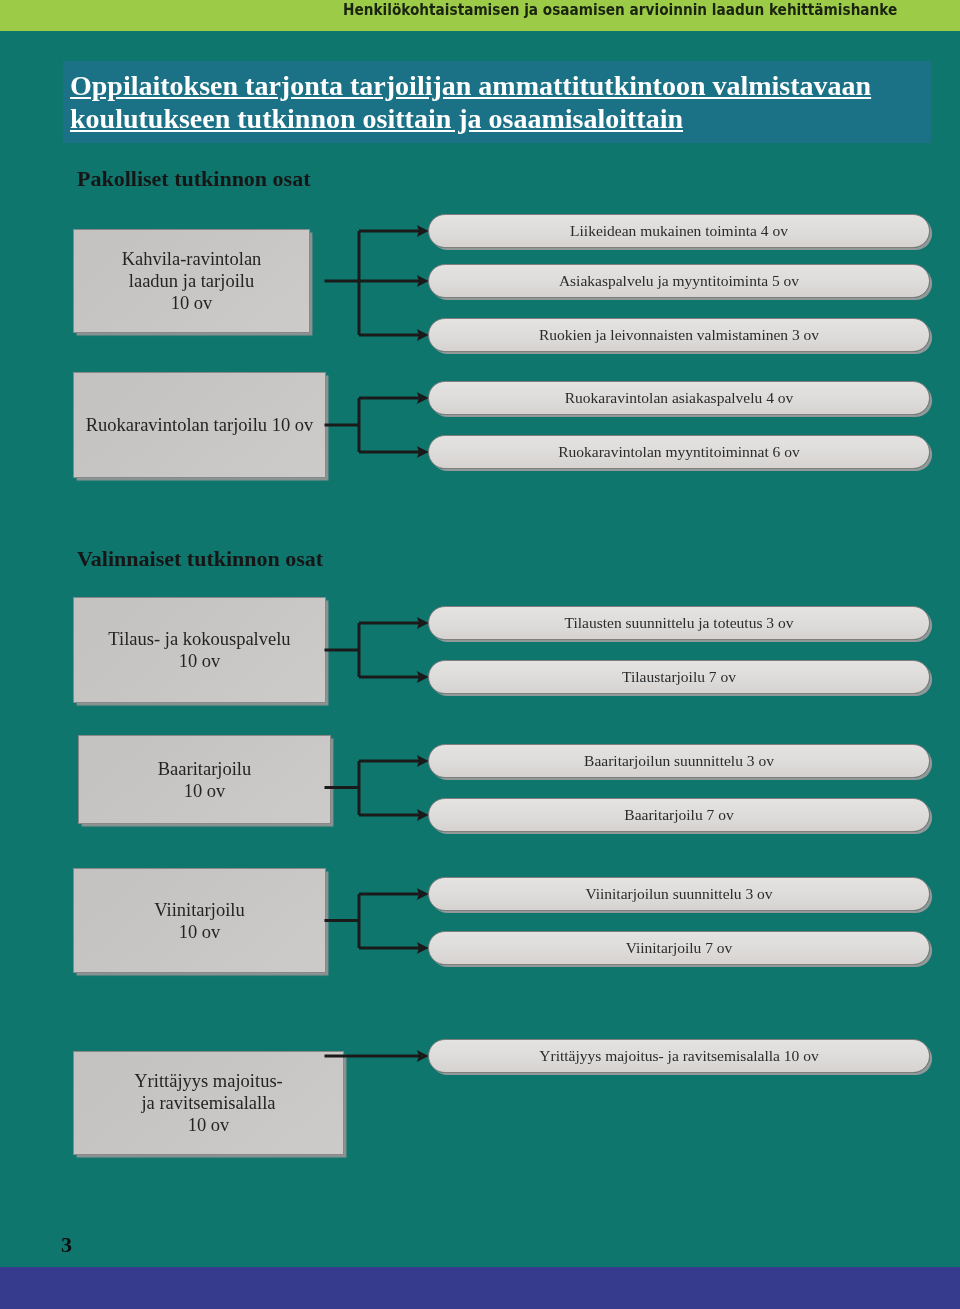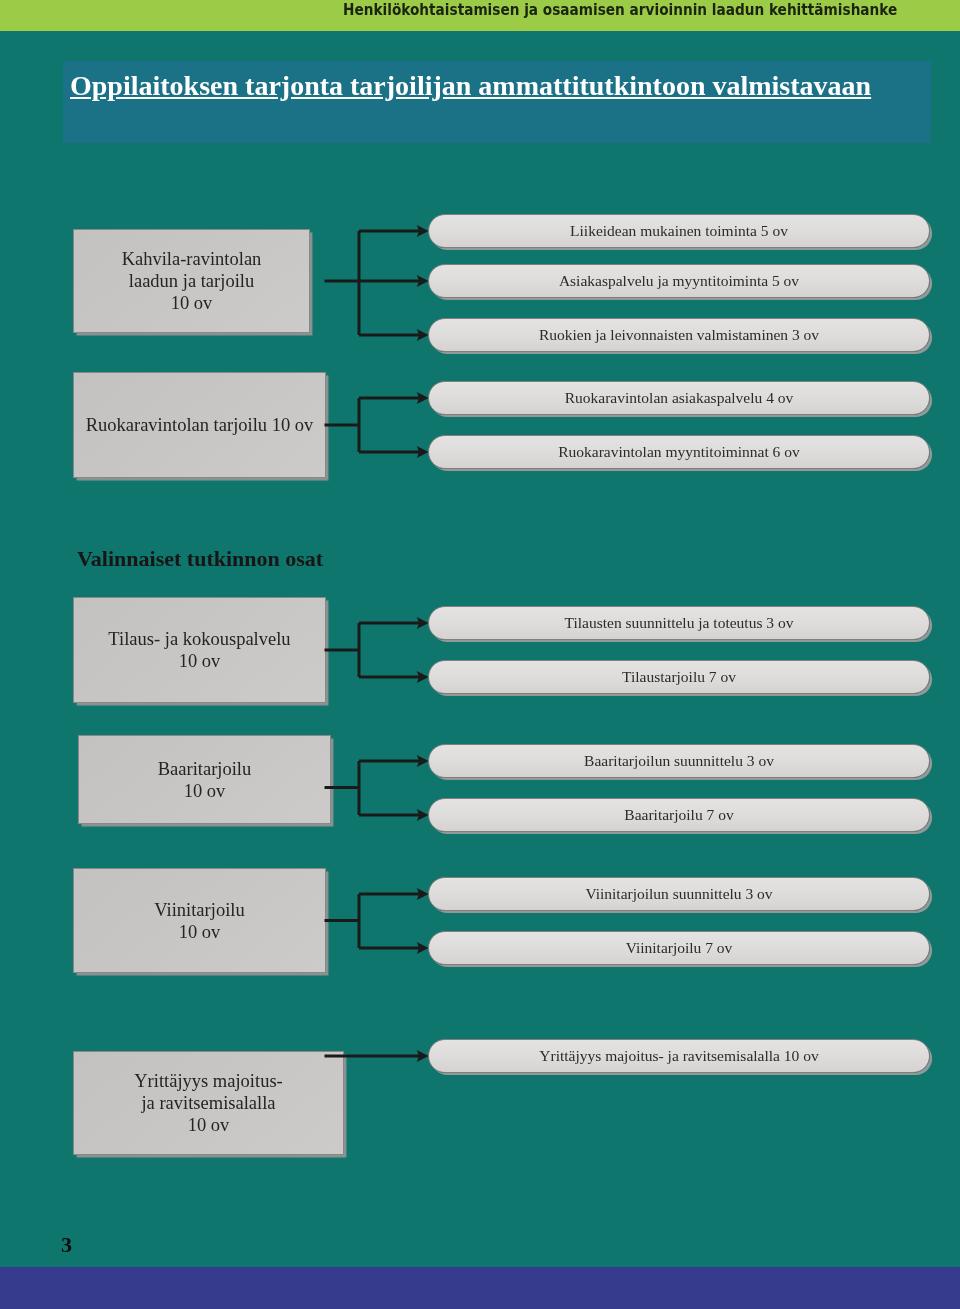--- a/index.html
+++ b/index.html
@@ -60,23 +60,25 @@
 
 <div class="page">
 
   <div class="topbar">
     <div class="topbar-text">Henkilökohtaistamisen ja osaamisen arvioinnin laadun kehittämishanke</div>
   </div>
 
   <div class="titlebox">
     <div class="titlebox-text">
         <span>Oppilaitoksen tarjonta tarjoilijan ammattitutkintoon valmistavaan</span>
+        <span>koulutukseen tutkinnon osittain ja osaamisaloittain</span>
       </div>
   </div>
 
+    <div class="sec-h" style="left:77px;top:168px">Pakolliset tutkinnon osat</div>
     <div class="sec-h" style="left:77px;top:548px">Valinnaiset tutkinnon osat</div>
 
     <div class="gbox" style="left:73px;top:229px;width:237px;height:104px">
       <div class="gbox-t">
         <span>Kahvila-ravintolan</span>
         <span>laadun ja tarjoilu</span>
         <span>10 ov</span>
       </div>
     </div>
     <div class="gbox" style="left:73px;top:372px;width:253px;height:106px">
@@ -104,21 +106,21 @@
     </div>
     <div class="gbox" style="left:73px;top:1051px;width:271px;height:104px">
       <div class="gbox-t">
         <span>Yrittäjyys majoitus-</span>
         <span>ja ravitsemisalalla</span>
         <span>10 ov</span>
       </div>
     </div>
 
     <div class="pill" style="left:428px;top:214px;width:502px;height:34px">
-      <span>Liikeidean mukainen toiminta 5 ov</span>
+      <span>Liikeidean mukainen toiminta 4 ov</span>
     </div>
     <div class="pill" style="left:428px;top:264px;width:502px;height:34px">
       <span>Asiakaspalvelu ja myyntitoiminta 5 ov</span>
     </div>
     <div class="pill" style="left:428px;top:318px;width:502px;height:34px">
       <span>Ruokien ja leivonnaisten valmistaminen 3 ov</span>
     </div>
     <div class="pill" style="left:428px;top:381px;width:502px;height:34px">
       <span>Ruokaravintolan asiakaspalvelu 4 ov</span>
     </div>

